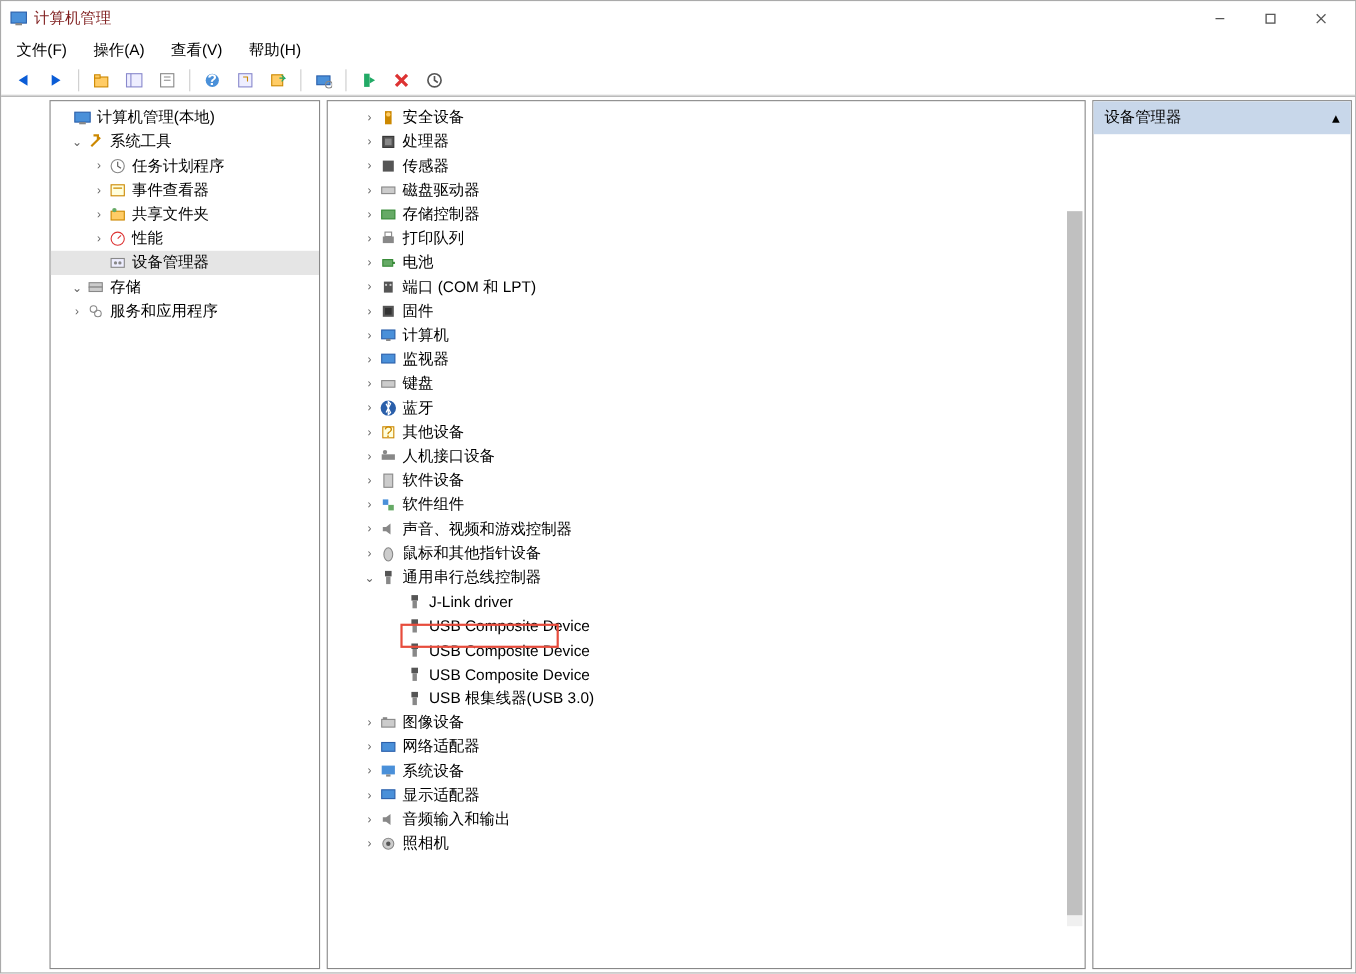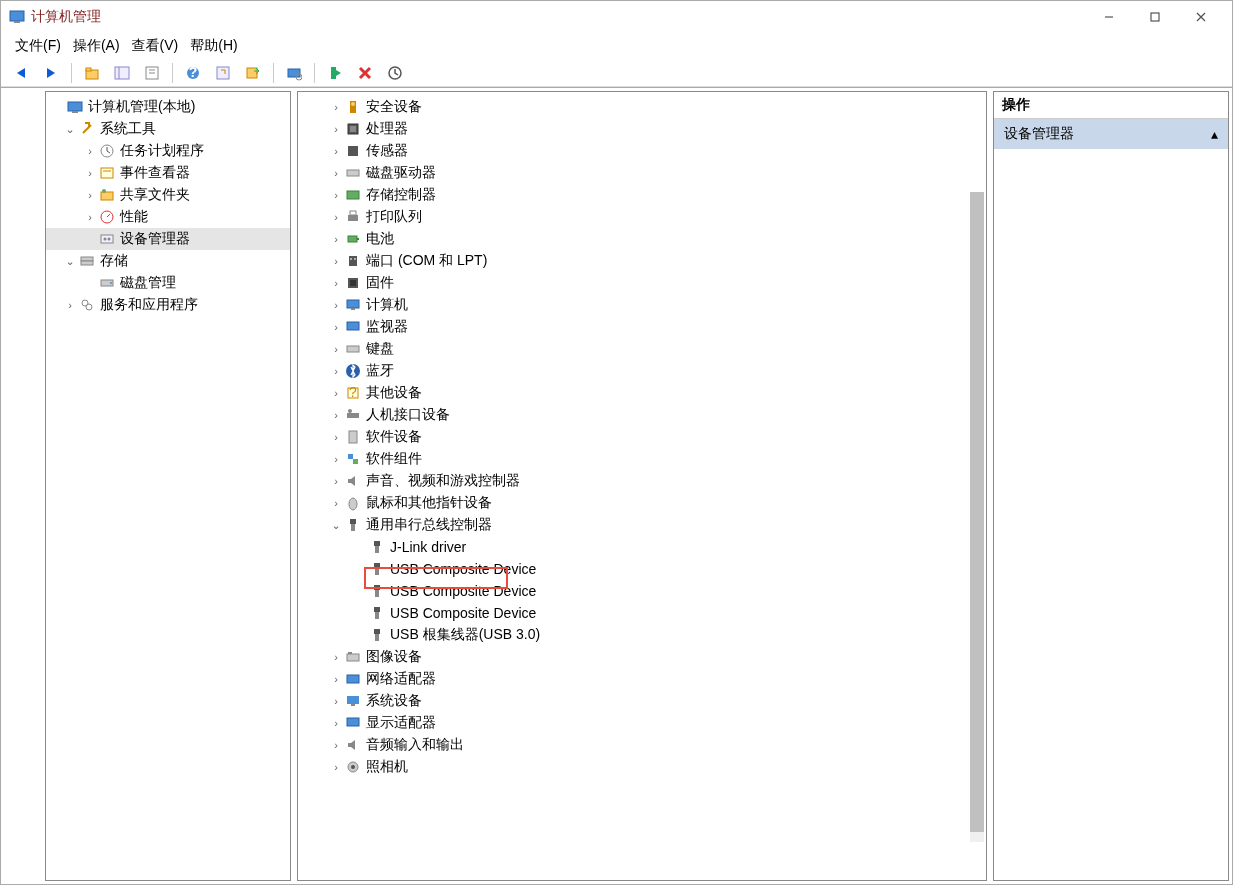--- a/index.html
+++ b/index.html
@@ -2,21 +2,21 @@
 <html><head>
 <meta charset="utf-8">
 <style>
 * { box-sizing: border-box; margin: 0; padding: 0; font-family: "Microsoft YaHei", "Segoe UI", sans-serif; font-size: 14px; }
 body { background: #fff; width: 1233px; height: 885px; overflow: hidden; border: 1px solid #aaa; display: flex; flex-direction: column; }
 .titlebar { height: 32px; display: flex; align-items: center; padding: 0 8px; }
 .titlebar .appicon { width: 16px; height: 16px; margin-right: 6px; }
 .titlebar .title { flex: 1; color: #7f1d1d; }
 .winbtns { display: flex; gap: 0; }
 .winbtn { width: 46px; height: 32px; display: flex; align-items: center; justify-content: center; color: #666; }
-.menubar { height: 26px; display: flex; align-items: center; padding: 0 8px; }
+.menubar { height: 26px; display: flex; align-items: center; padding: 0 8px; gap: 12px; }
 .menuitem { padding: 2px 6px; }
 .toolbar { height: 28px; display: flex; align-items: center; padding: 0 6px; gap: 2px; border-top: 0 solid #ddd; border-bottom: 1px solid #ddd; }
 .tbtn { width: 28px; height: 24px; display: flex; align-items: center; justify-content: center; border: 1px solid transparent; }
 .tsep { width: 1px; height: 20px; background: #ccc; margin: 0 4px; }
 .content { flex: 1; display: flex; border-top: 1px solid #aaa; min-height: 0; }
 .pane { border: 1px solid #888; margin: 3px; background: #fff; overflow: auto; }
 .left { width: 246px; margin-left: 44px; }
 .center { flex: 1; position: relative; }
 .right { width: 236px; display: flex; flex-direction: column; }
 .right-header { background: #fff; border-bottom: 1px solid #ccc; padding: 4px 8px; font-weight: bold; }
@@ -226,29 +226,20 @@
       <div class="tnode" style="padding-left:16px">
         <span class="twisty">⌄</span>
         <span class="icon">
             <svg width="16" height="16">
               <rect x="2" y="4" width="12" height="4" fill="#ccc" stroke="#888"></rect>
               <rect x="2" y="8" width="12" height="4" fill="#ccc" stroke="#888"></rect>
             </svg>
           </span>
         <span class="lbl">存储</span>
       </div>
-      <div class="tnode" style="padding-left:52px">
-        <span class="icon">
-            <svg width="16" height="16">
-              <rect x="2" y="5" width="12" height="6" fill="#ccc" stroke="#888"></rect>
-              <circle cx="12" cy="8" r="1" fill="#4a90d9"></circle>
-            </svg>
-          </span>
-        <span class="lbl">磁盘管理</span>
-      </div>
       <div class="tnode" style="padding-left:16px">
         <span class="twisty">›</span>
         <span class="icon">
             <svg width="16" height="16">
               <circle cx="6" cy="6" r="3" fill="none" stroke="#888"></circle>
               <circle cx="10" cy="10" r="3" fill="none" stroke="#888"></circle>
             </svg>
           </span>
         <span class="lbl">服务和应用程序</span>
       </div>
@@ -557,20 +548,19 @@
     </div>
 
     <div class="highlight-box" style="left:66px; top:475px; width:144px; height:22px;"></div>
 
     <div class="scrollbar-track">
         <div class="scrollbar-thumb"></div>
       </div>
   </div>
 
   <div class="pane right">
-    <div class="right-header">操作</div>
     <div class="right-item selected">
       <span>设备管理器</span>
       <span>▴</span>
     </div>
   </div>
 
 </div>
 
 </body></html>

